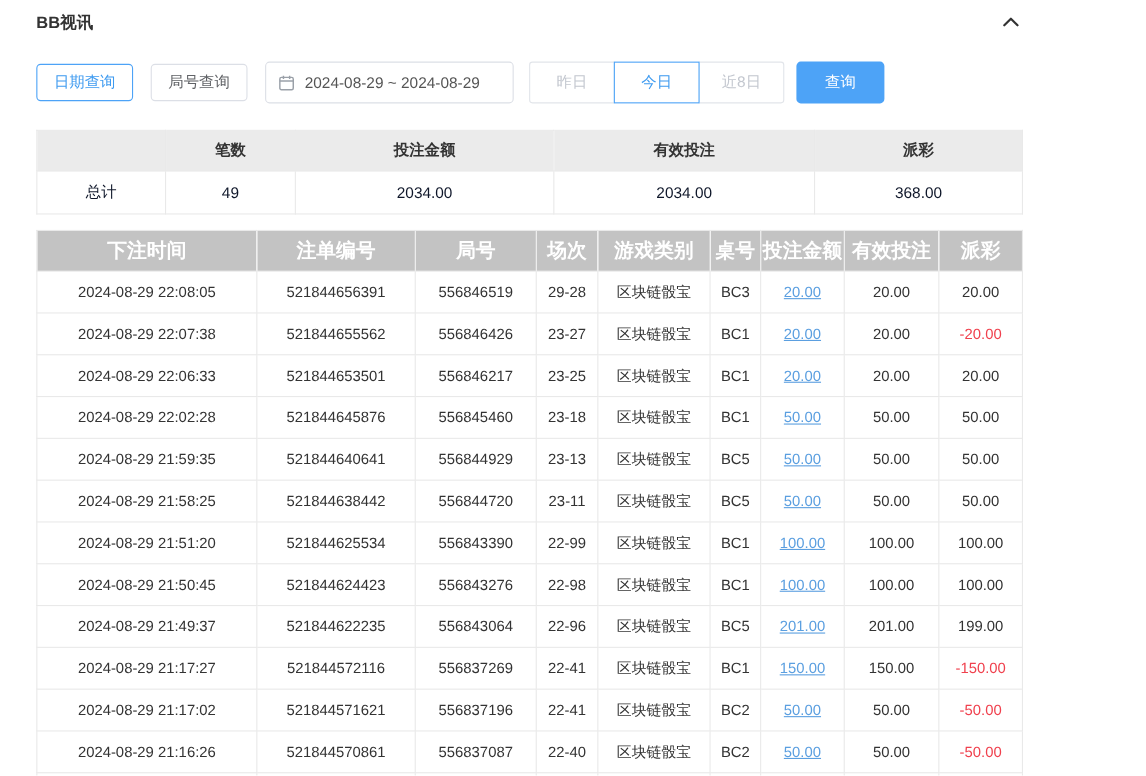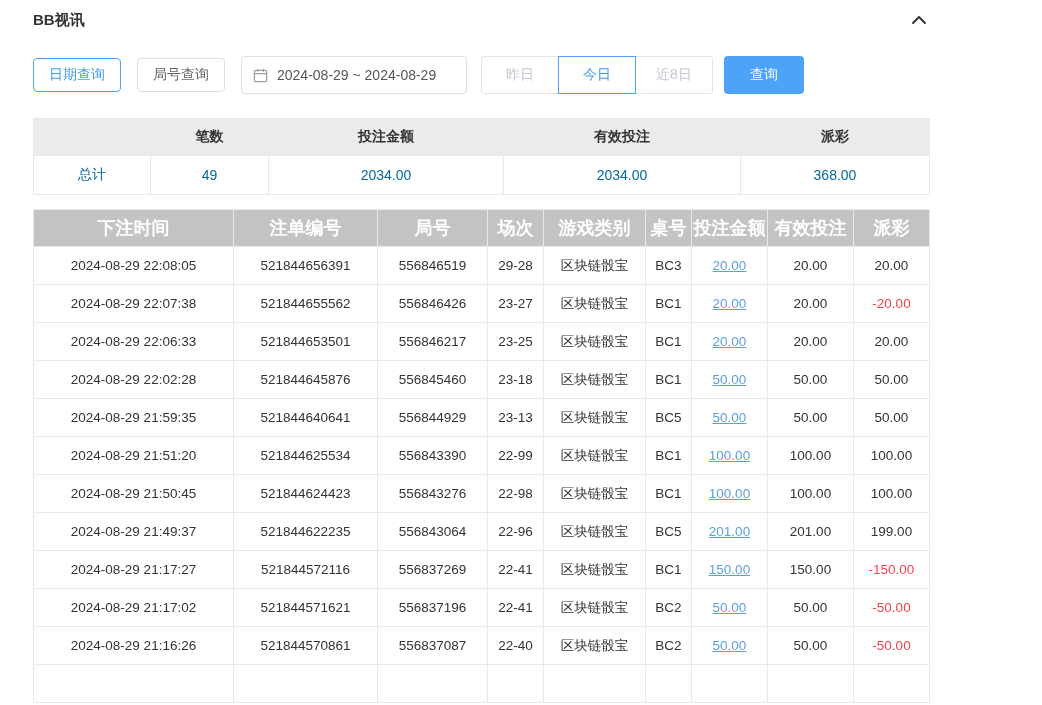--- a/index.html
+++ b/index.html
@@ -58,21 +58,21 @@
   }
 
   
   table { border-collapse: collapse; table-layout: fixed; width: 896px; font-size: 14px; }
   td, th { border: 1px solid #e9e9e9; text-align: center; overflow: hidden; white-space: nowrap; }
 
   .summary-table { margin-bottom: 14px; }
   .summary-table th {
     background: #ebebeb; color: #333; font-weight: bold; height: 37px; font-size: 14px;
   }
-  .summary-table td { height: 39px; background: #fff; color: #0369a1; }
+  .summary-table td { height: 39px; background: #fff; color: #0f172a; }
 
   .bet-table th {
     background: #c3c3c3; color: #ffffff; font-weight: 600; height: 37px; font-size: 18px;
   }
   .bet-table td { height: 38px; background: #fff; color: #333; font-size: 13.5px; }
   .bet-table td.neg { color: #f0414e; }
   a.bet-link { color: #5b9fe0; text-decoration: underline; cursor: pointer; }
 </style>
 </head>
 <body>
@@ -216,20 +216,31 @@
           <td>521844640641</td>
           <td>556844929</td>
           <td>23-13</td>
           <td>区块链骰宝</td>
           <td>BC5</td>
           <td><a class="bet-link">50.00</a></td>
           <td>50.00</td>
           <td>50.00</td>
         </tr>
         <tr>
+          <td>2024-08-29 21:58:25</td>
+          <td>521844638442</td>
+          <td>556844720</td>
+          <td>23-11</td>
+          <td>区块链骰宝</td>
+          <td>BC5</td>
+          <td><a class="bet-link">50.00</a></td>
+          <td>50.00</td>
+          <td>50.00</td>
+        </tr>
+        <tr>
           <td>2024-08-29 21:51:20</td>
           <td>521844625534</td>
           <td>556843390</td>
           <td>22-99</td>
           <td>区块链骰宝</td>
           <td>BC1</td>
           <td><a class="bet-link">100.00</a></td>
           <td>100.00</td>
           <td>100.00</td>
         </tr>

